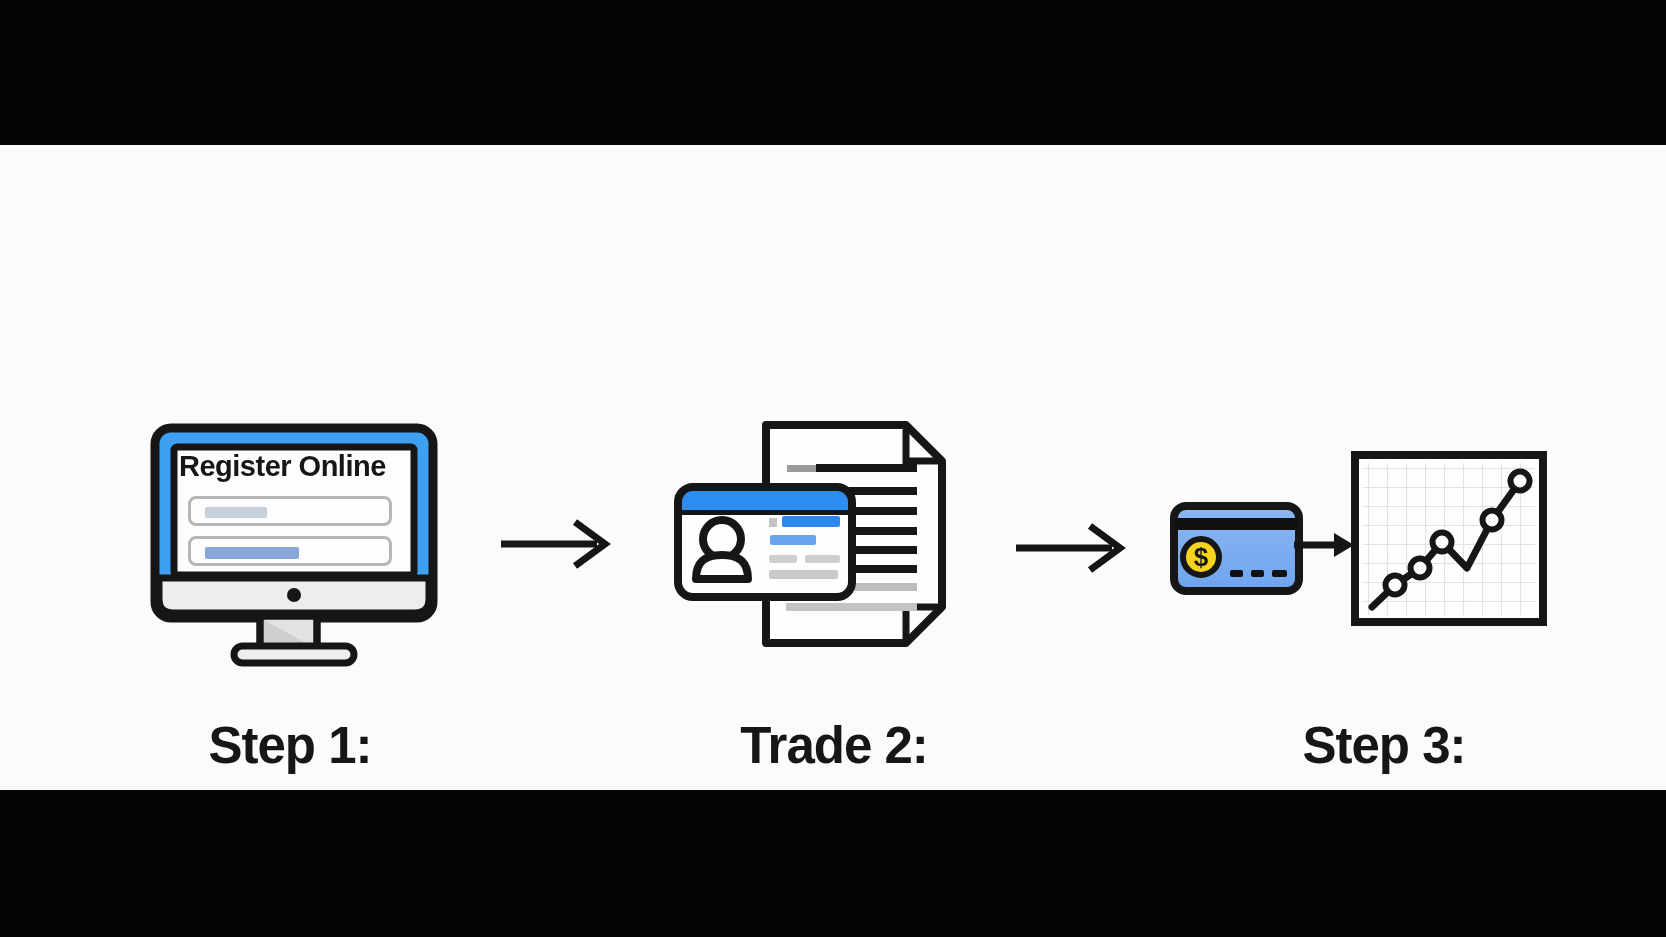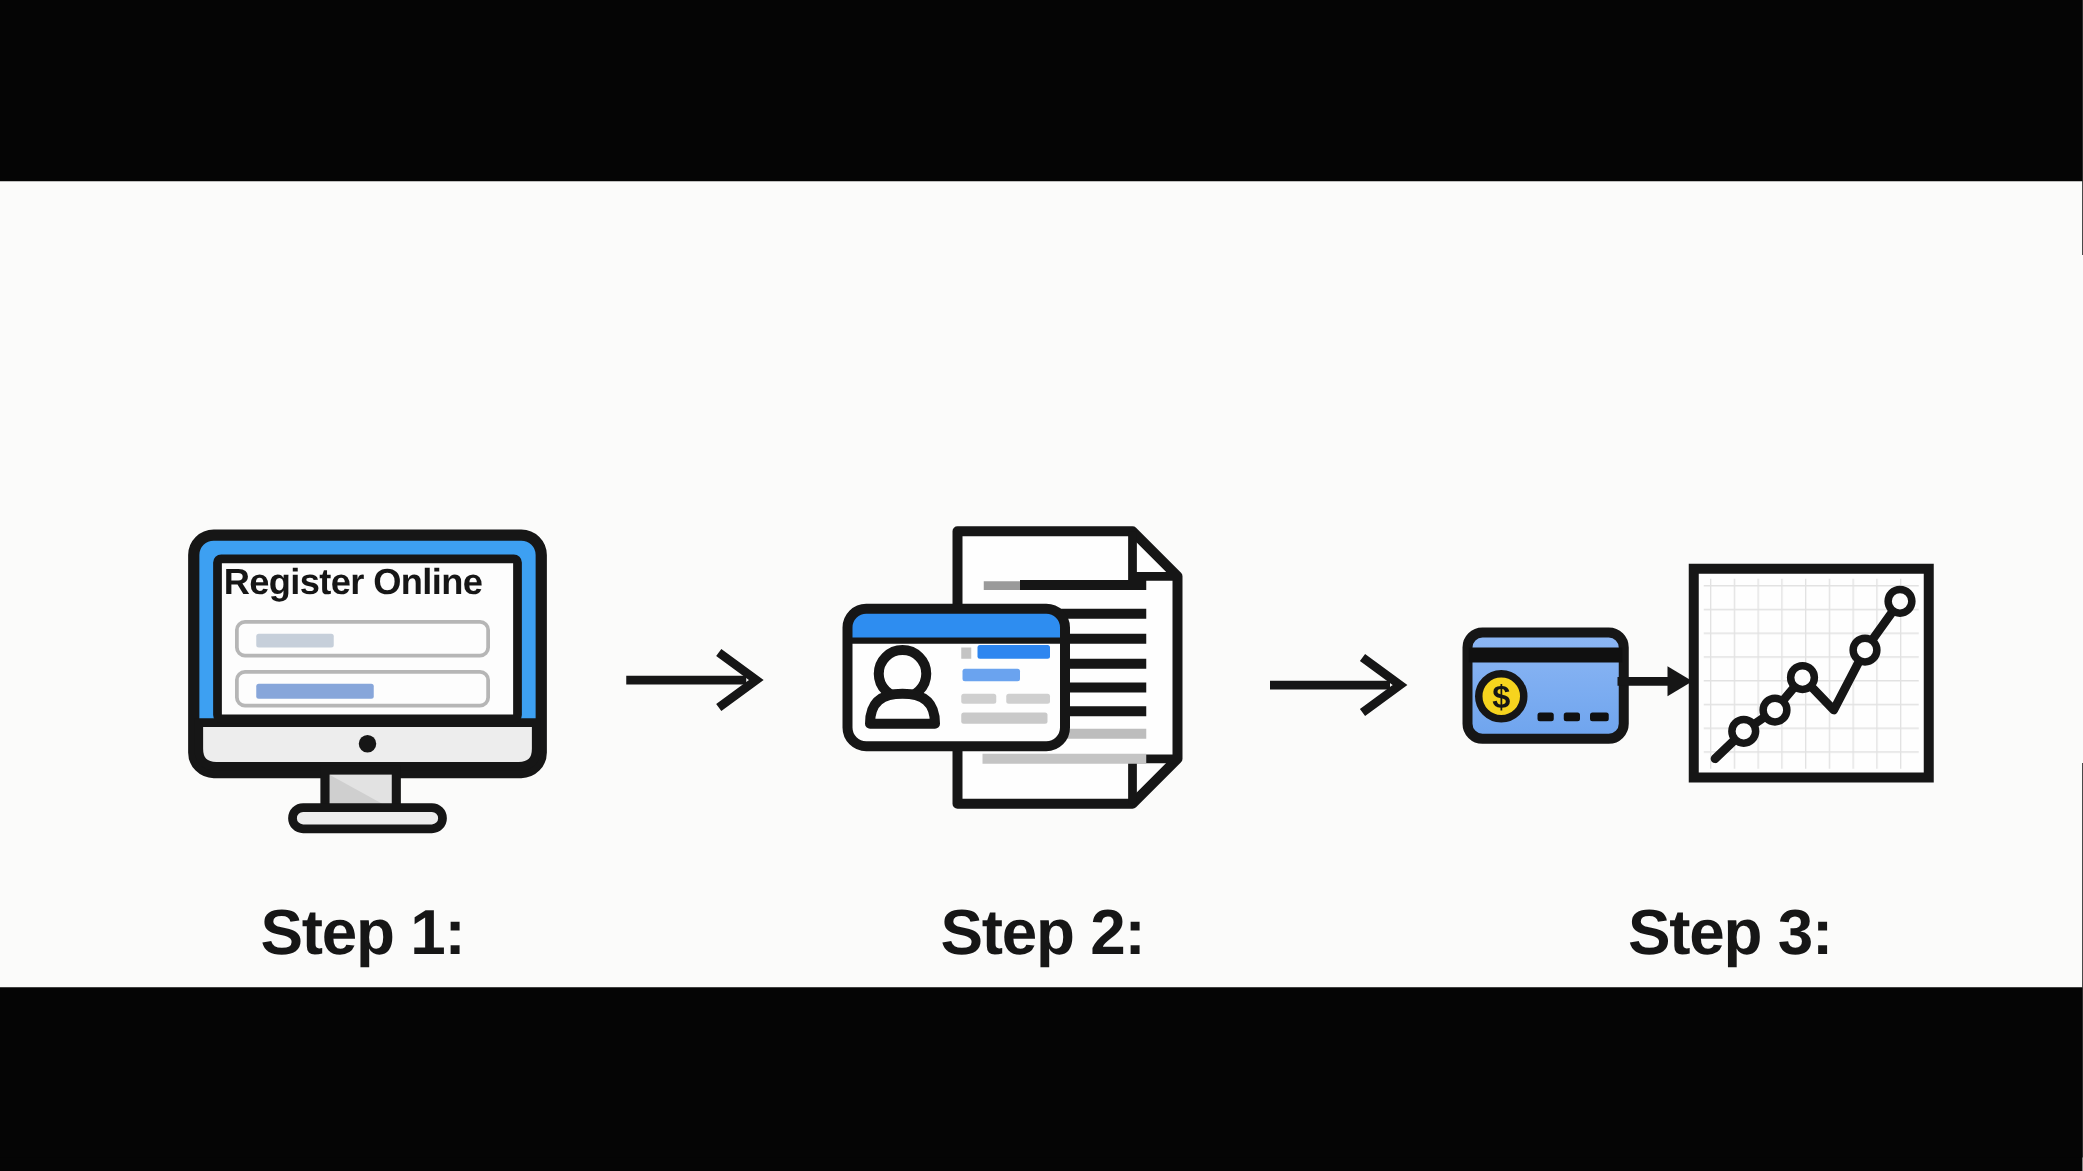--- a/index.html
+++ b/index.html
@@ -182,21 +182,21 @@
       <circle cx="93" cy="93" r="9.5" fill="#fdfdfd" stroke="#161616" stroke-width="6"></circle>
       <circle cx="143" cy="71" r="9.5" fill="#fdfdfd" stroke="#161616" stroke-width="6"></circle>
       <circle cx="171" cy="32" r="9.5" fill="#fdfdfd" stroke="#161616" stroke-width="6"></circle>
     </svg>
 
     <div class="step-label s1">
       <div class="step-title">Step 1:</div>
       <div class="step-subtitle">Register Online</div>
     </div>
     <div class="step-label s2">
-      <div class="step-title">Step 2:</div>
+      <div class="step-title">Trade 2:</div>
       <div class="step-subtitle">Verify Identity (KYC)</div>
     </div>
     <div class="step-label s3">
       <div class="step-title">Step 3:</div>
       <div class="step-subtitle">Deposit &amp; Trade</div>
     </div>
 
   </div>
 
   <div class="letterbox bottom"></div>

